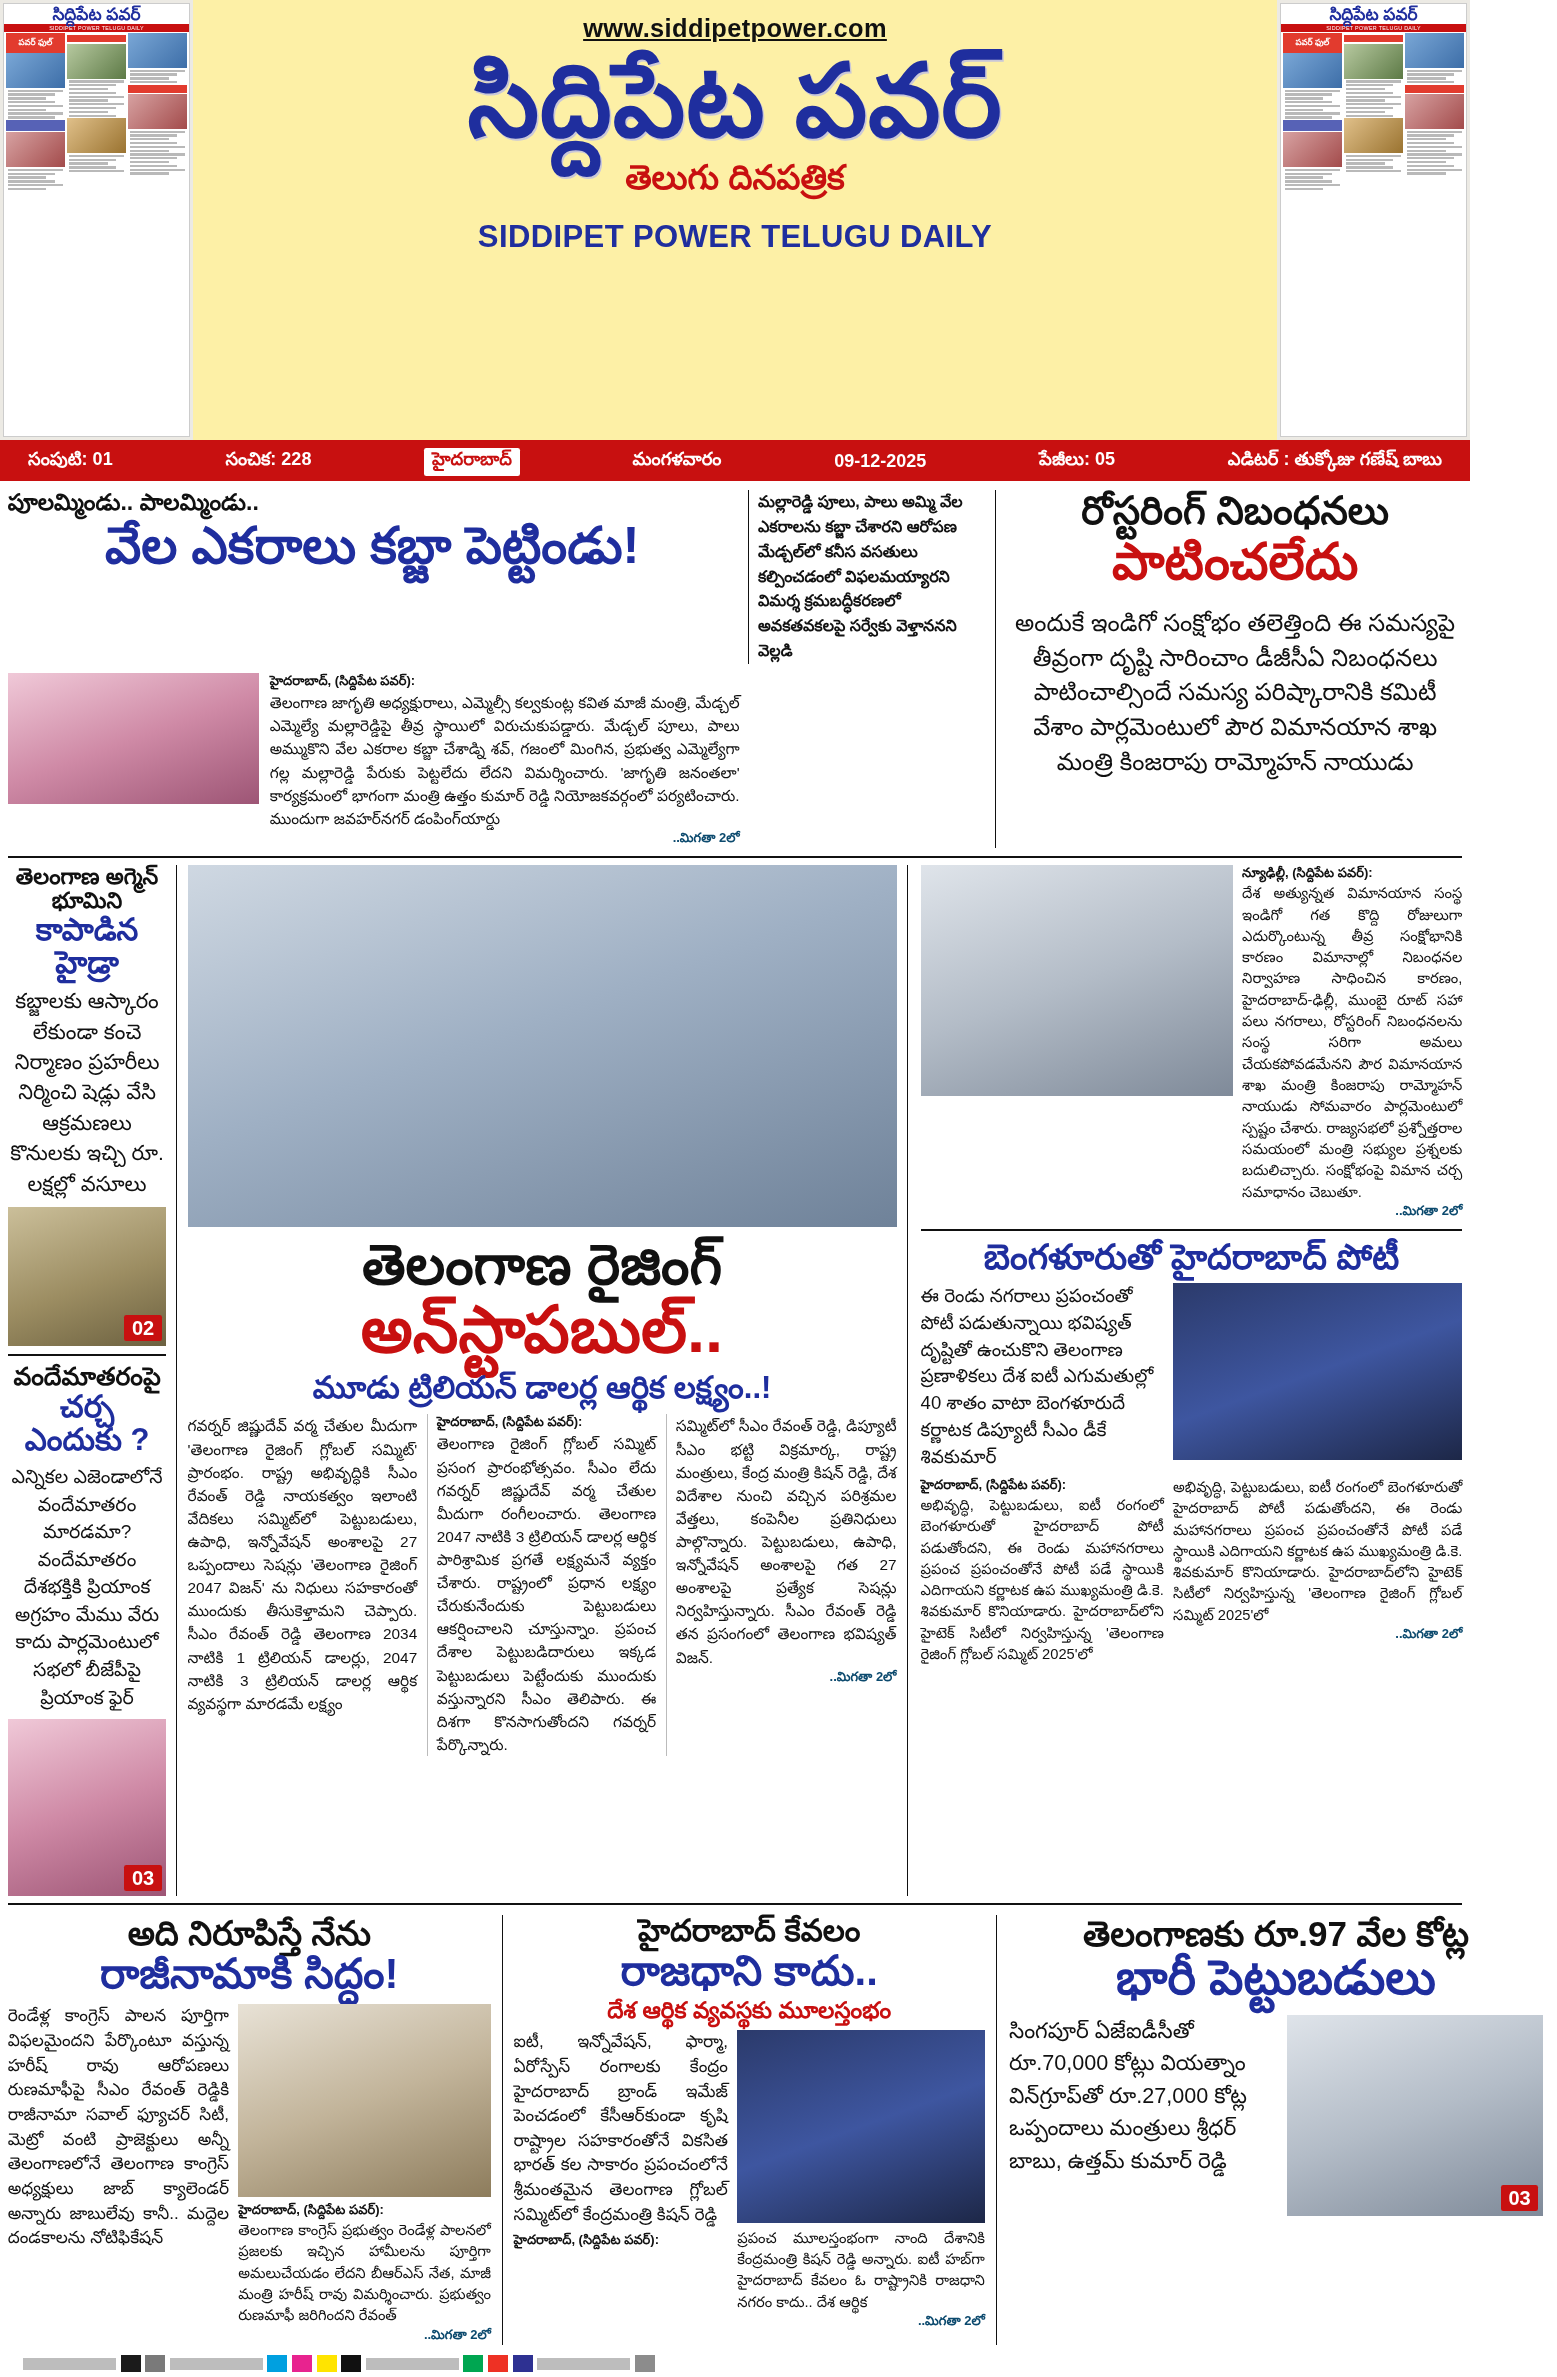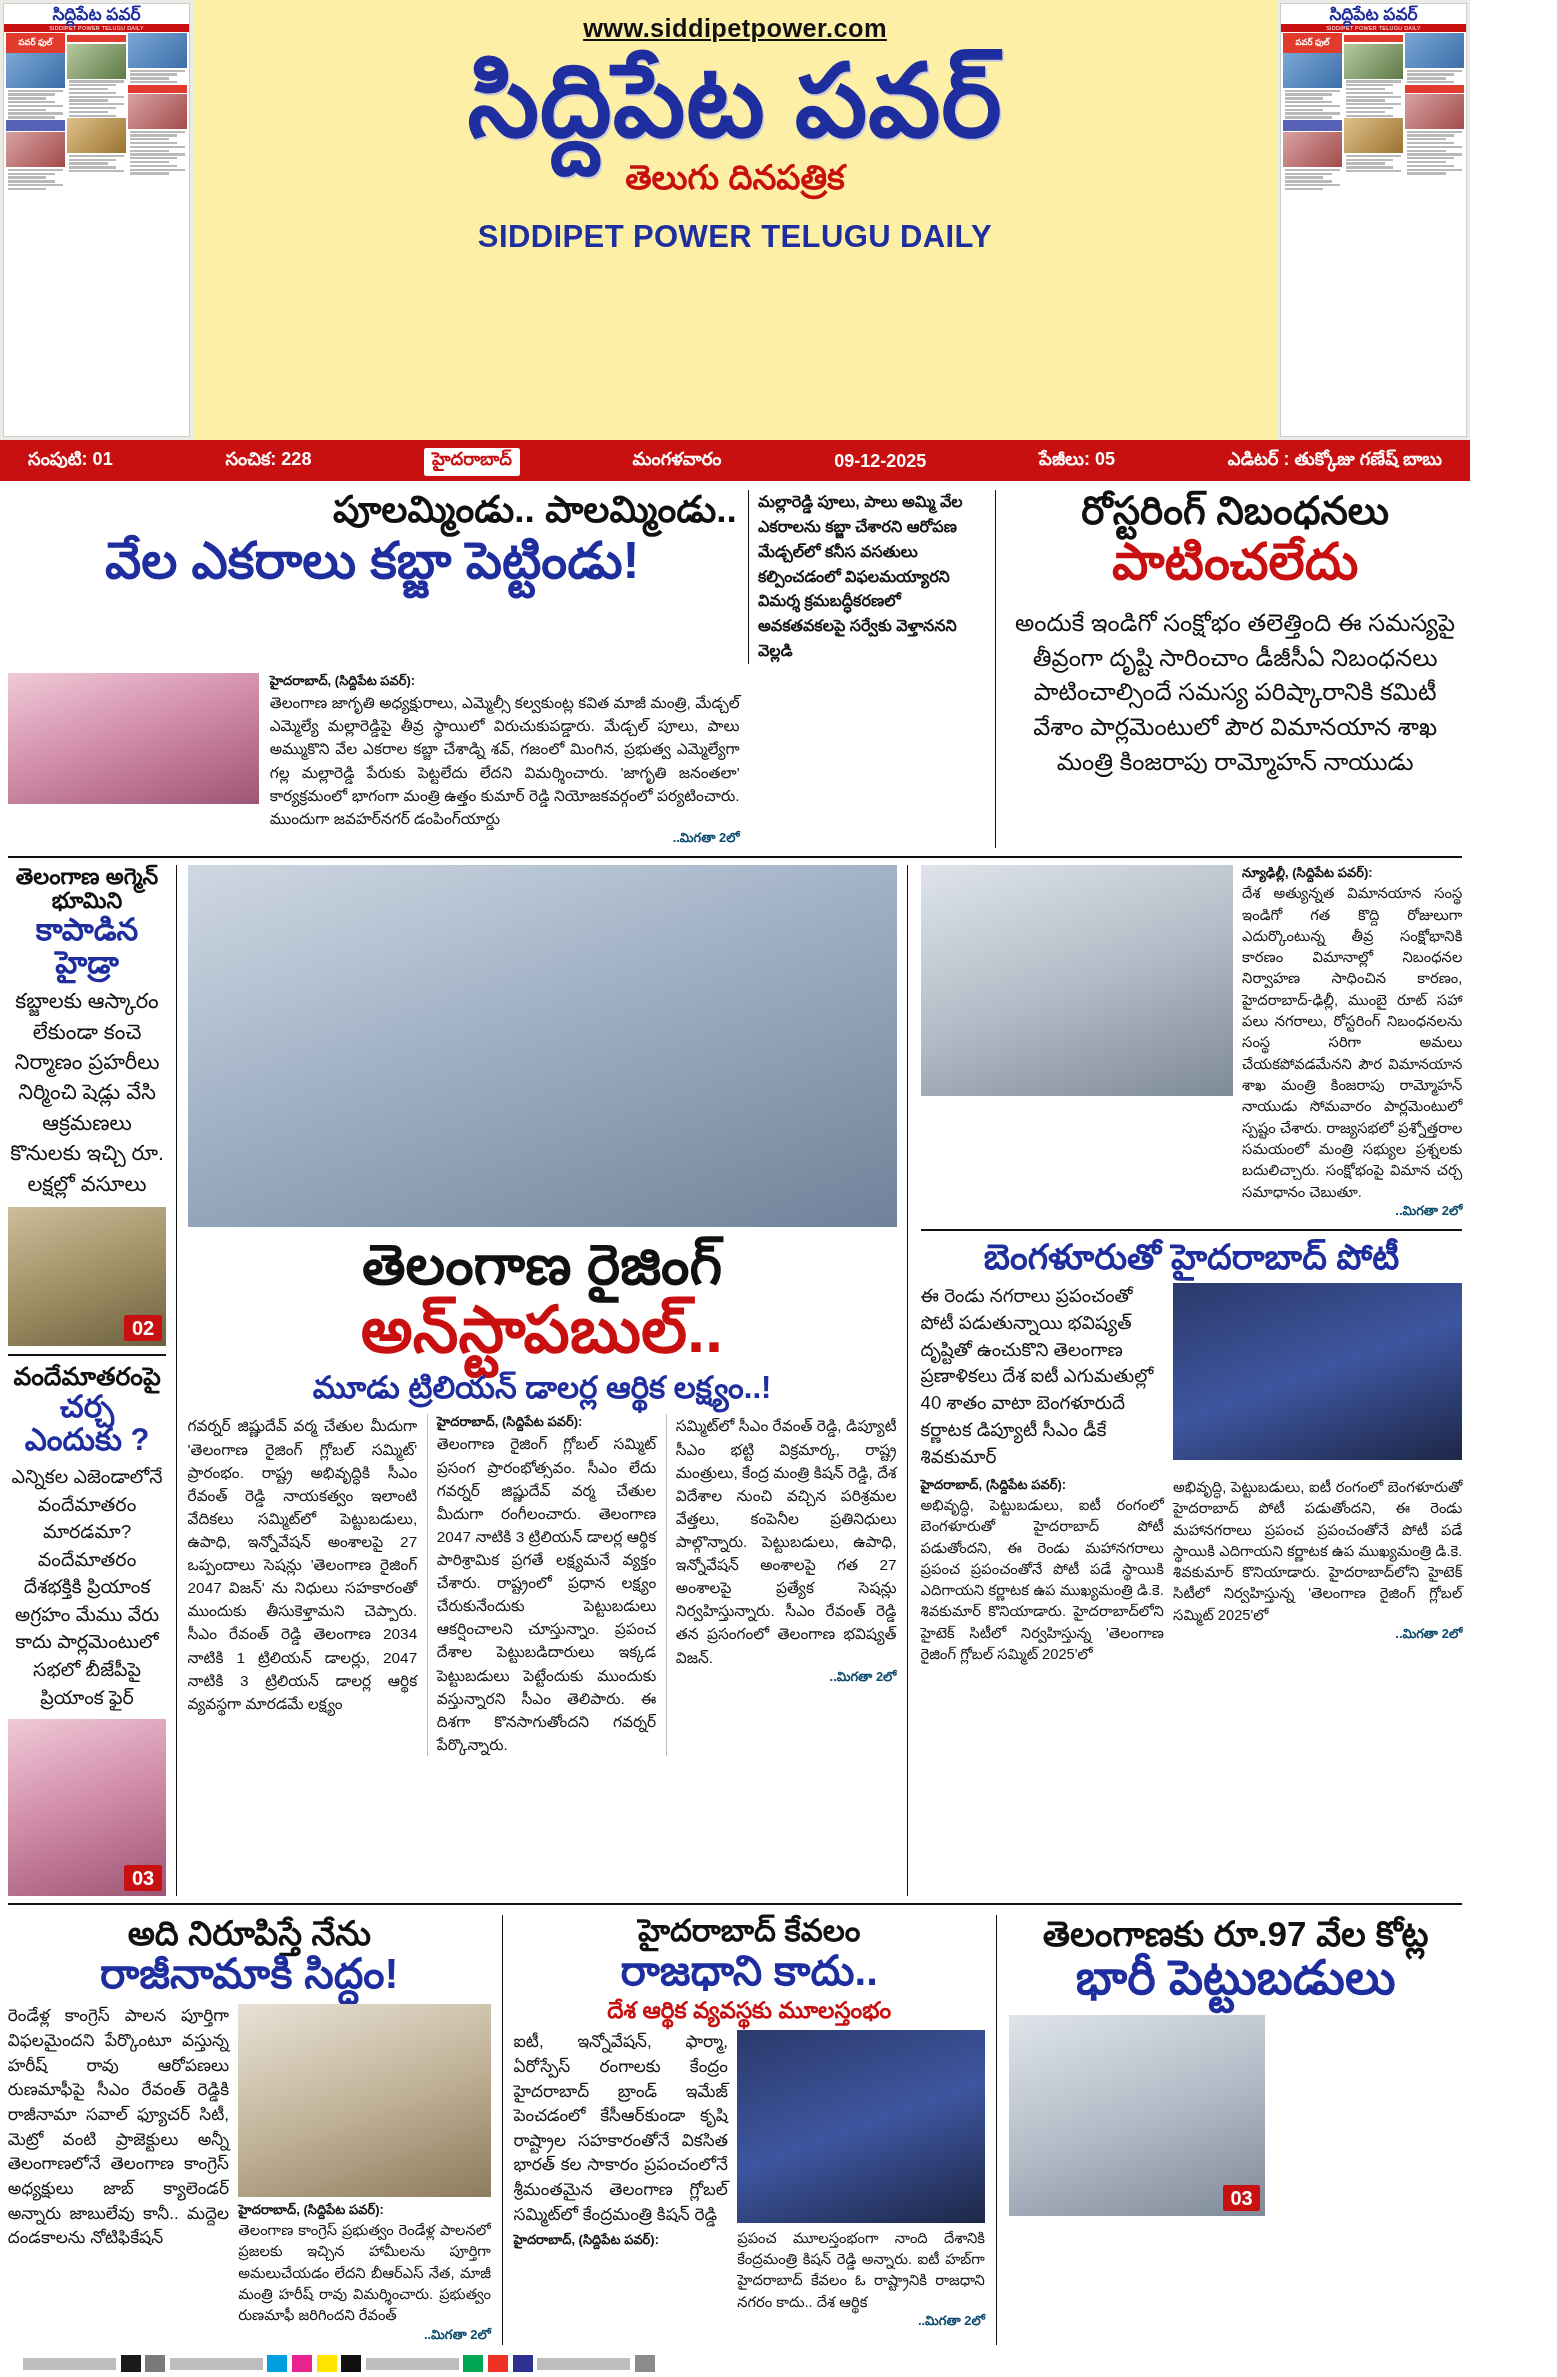--- a/index.html
+++ b/index.html
@@ -258,21 +258,21 @@
     <span class="te">ఎడిటర్ : తుక్కోజు గణేష్ బాబు</span>
   </div>
 
   <div class="content">
 
     <div class="row" style="padding-top:9.3px;">
 
       <div class="col" style="width:987px;padding-right:10.8px;">
         <div class="row">
           <div class="col" style="width:740px;padding-right:10.8px;">
-            <h1 class="head-black te" style="font-size:37px;text-align:right;">పూలమ్మిండు.. పాలమ్మిండు..</h1>
+            <h1 class="head-black te" style="font-size:23px;text-align:left;">పూలమ్మిండు.. పాలమ్మిండు..</h1>
             <h1 class="head-blue te" style="font-size:51px;text-align:center;margin-top:4.6px;">వేల ఎకరాలు కబ్జా పెట్టిండు!</h1>
           </div>
           <div class="col sep-v" style="width:236px;padding-left:9.3px;">
             <div class="te" style="font-size:16px;line-height:1.55;font-weight:bold;">మల్లారెడ్డి పూలు, పాలు అమ్మి వేల ఎకరాలను కబ్జా చేశారని ఆరోపణ మేడ్చల్‌లో కనీస వసతులు కల్పించడంలో విఫలమయ్యారని విమర్శ క్రమబద్ధీకరణలో అవకతవకలపై సర్వేకు వెళ్తాననని వెల్లడి</div>
           </div>
         </div>
 
         <div class="row" style="margin-top:9.3px;">
           <div class="col" style="width:254px;">
             <div class="photo ph-pink" style="height:131px;"></div>
@@ -411,20 +411,23 @@
             <div class="te" style="font-size:14.7px;line-height:1.45;text-align:justify;margin-top:4.6px;">ప్రపంచ మూలస్తంభంగా నాంది దేశానికి కేంద్రమంత్రి కిషన్ రెడ్డి అన్నారు. ఐటీ హబ్‌గా హైదరాబాద్ కేవలం ఓ రాష్ట్రానికి రాజధాని నగరం కాదు.. దేశ ఆర్థిక</div>
             <span class="tail te">..మిగతా 2లో</span>
           </div>
         </div>
       </div>
 
       <div class="col sep-v" style="width:555px;padding-left:12.3px;">
         <h1 class="head-black te" style="font-size:35px;text-align:center;">తెలంగాణకు రూ.97 వేల కోట్ల</h1>
         <h1 class="head-blue te" style="font-size:48px;text-align:center;margin-top:1.5px;">భారీ పెట్టుబడులు</h1>
         <div class="row" style="margin-top:10.8px;">
+          <div class="col" style="width:278px;padding-right:9.3px;">
+            <div class="te" style="font-size:21.6px;line-height:1.5;">సింగపూర్ ఏజేఐడీసీతో రూ.70,000 కోట్లు వియత్నాం విన్‌గ్రూప్‌తో రూ.27,000 కోట్ల ఒప్పందాలు మంత్రులు శ్రీధర్ బాబు, ఉత్తమ్ కుమార్ రెడ్డి</div>
+          </div>
           <div class="col" style="width:256px;position:relative;">
             <div class="photo ph-desk" style="height:201px;position:relative;">
               <span class="pgnum">03</span>
             </div>
           </div>
         </div>
       </div>
     </div>
 
     <div class="regbar">

